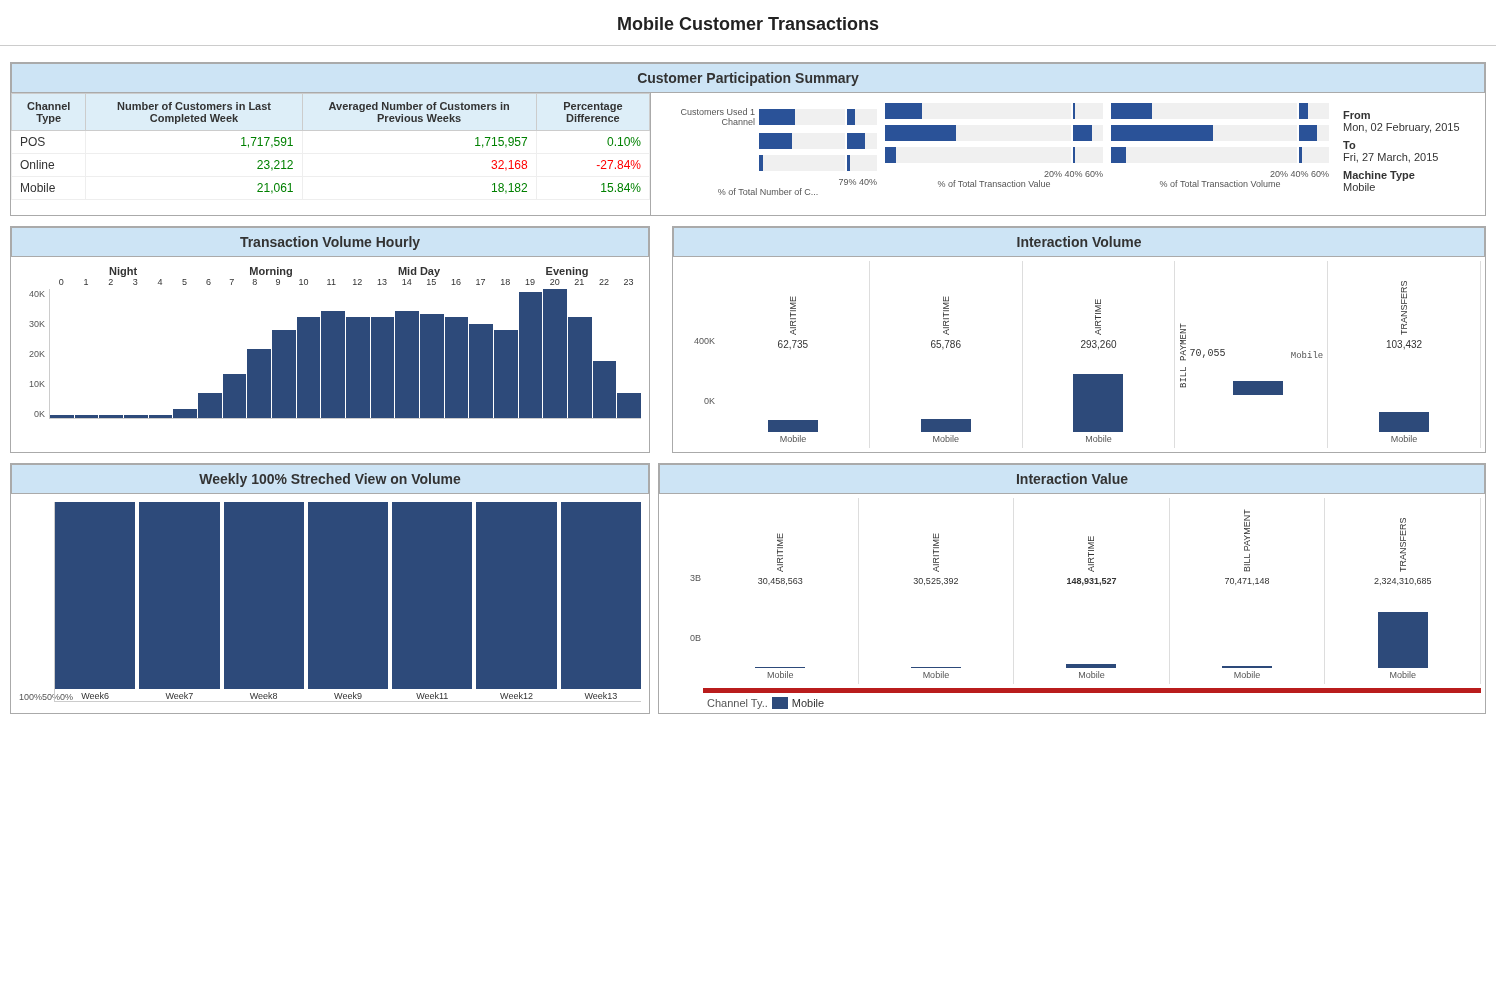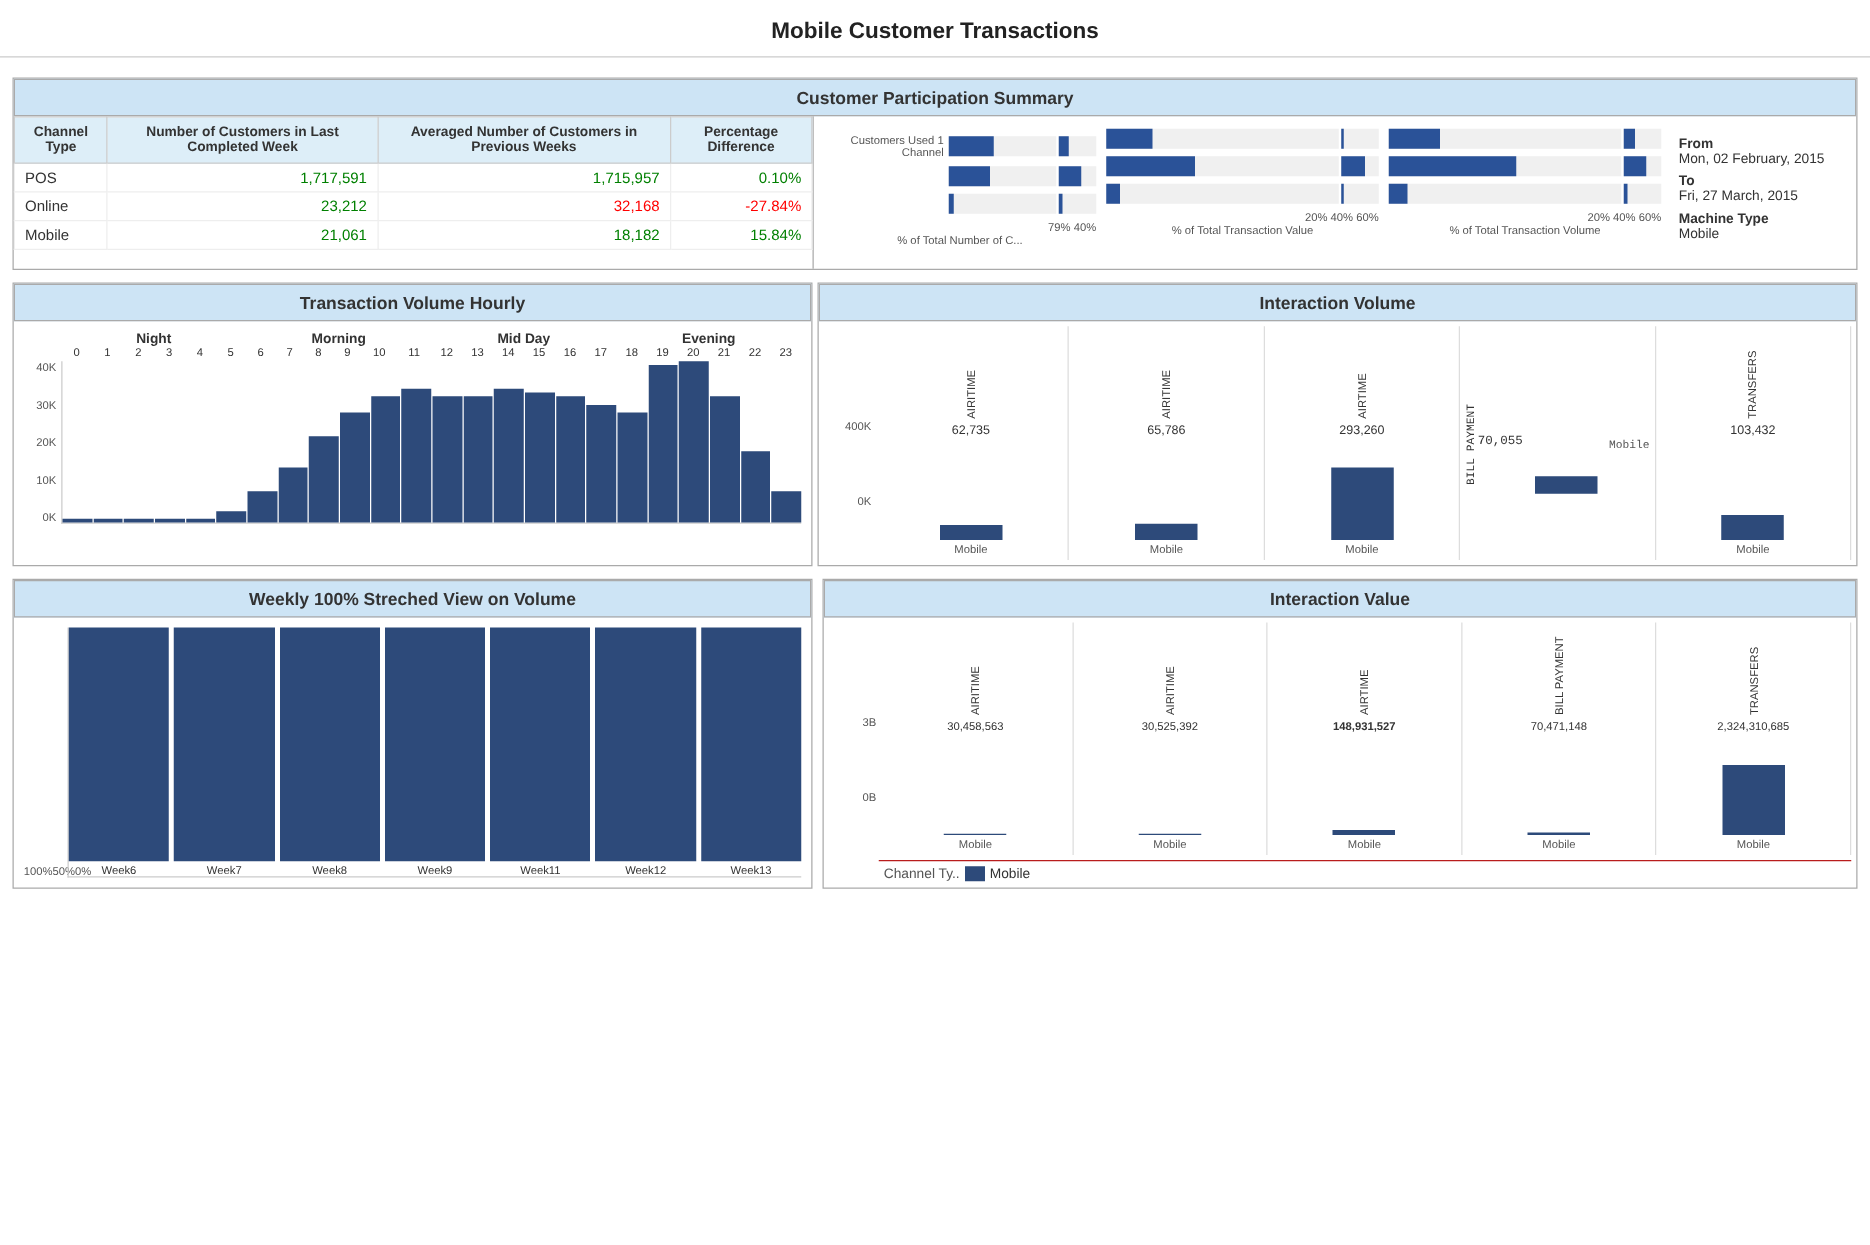--- a/index.html
+++ b/index.html
@@ -25,21 +25,21 @@
     .red { color: red; }
     
     .participation-chart { flex: 1; padding: 6px 4px; }
     
     .date-info { min-width: 140px; padding: 6px; font-size: 11px; }
     .date-info .label { font-weight: bold; color: #333; }
     .date-info .value { color: #333; margin-bottom: 6px; }
     .date-info .machine-type { margin-top: 6px; }
     
     
-    .row-2 { display: flex; gap: 4px; margin-bottom: 10px; }
+    .row-2 { display: flex; gap: 22px; margin-bottom: 10px; }
     .row-3 { display: flex; gap: 8px; margin-bottom: 10px; }
     
     .left-panel { width: 640px; border: 1px solid #aaa; }
     .right-panel { flex: 1; border: 1px solid #aaa; }
     
     
     .tvh-chart { padding: 8px; }
   </style>
 </head>
 <body>
@@ -425,21 +425,21 @@
               </div>
               <div style="flex: 1 1 0%; border-right: 1px solid rgb(221, 221, 221); padding: 4px; display: flex; flex-direction: column; align-items: center;">
                 <div style="font-size: 9px; writing-mode: vertical-rl; transform: rotate(180deg); color: rgb(51, 51, 51); margin-bottom: 4px; height: 70px; display: flex; align-items: center; text-align: center;">TRANSFERS</div>
                 <div style="font-size: 9px; color: rgb(51, 51, 51); text-align: center; margin-bottom: 2px;">2,324,310,685</div>
                 <div style="height: 80px; display: flex; align-items: flex-end; justify-content: center; width: 100%;">
                   <div style="width: 50px; background: rgb(45, 74, 122); height: 70%;"></div>
                 </div>
                 <div style="font-size: 9px; color: rgb(85, 85, 85); margin-top: 2px;">Mobile</div>
               </div>
             </div>
-          <div style="display:flex; align-items:center; gap:4px; padding:4px 0 0 4px; border-top:1px solid #b91c1c; margin-top:4px;text-align:center;">
+          <div style="display:flex; align-items:center; gap:4px; padding:4px 0 0 4px; border-top:5px solid #b91c1c; margin-top:4px;text-align:center;">
             <span style="font-size:11px; color:#555;">Channel Ty..</span>
             <div style="width:16px; height:12px; background:#2d4a7a;"></div>
             <span style="font-size:11px;">Mobile</span>
           </div>
         </div>
       </div>
     </div>
   </div>
 
 </div>

